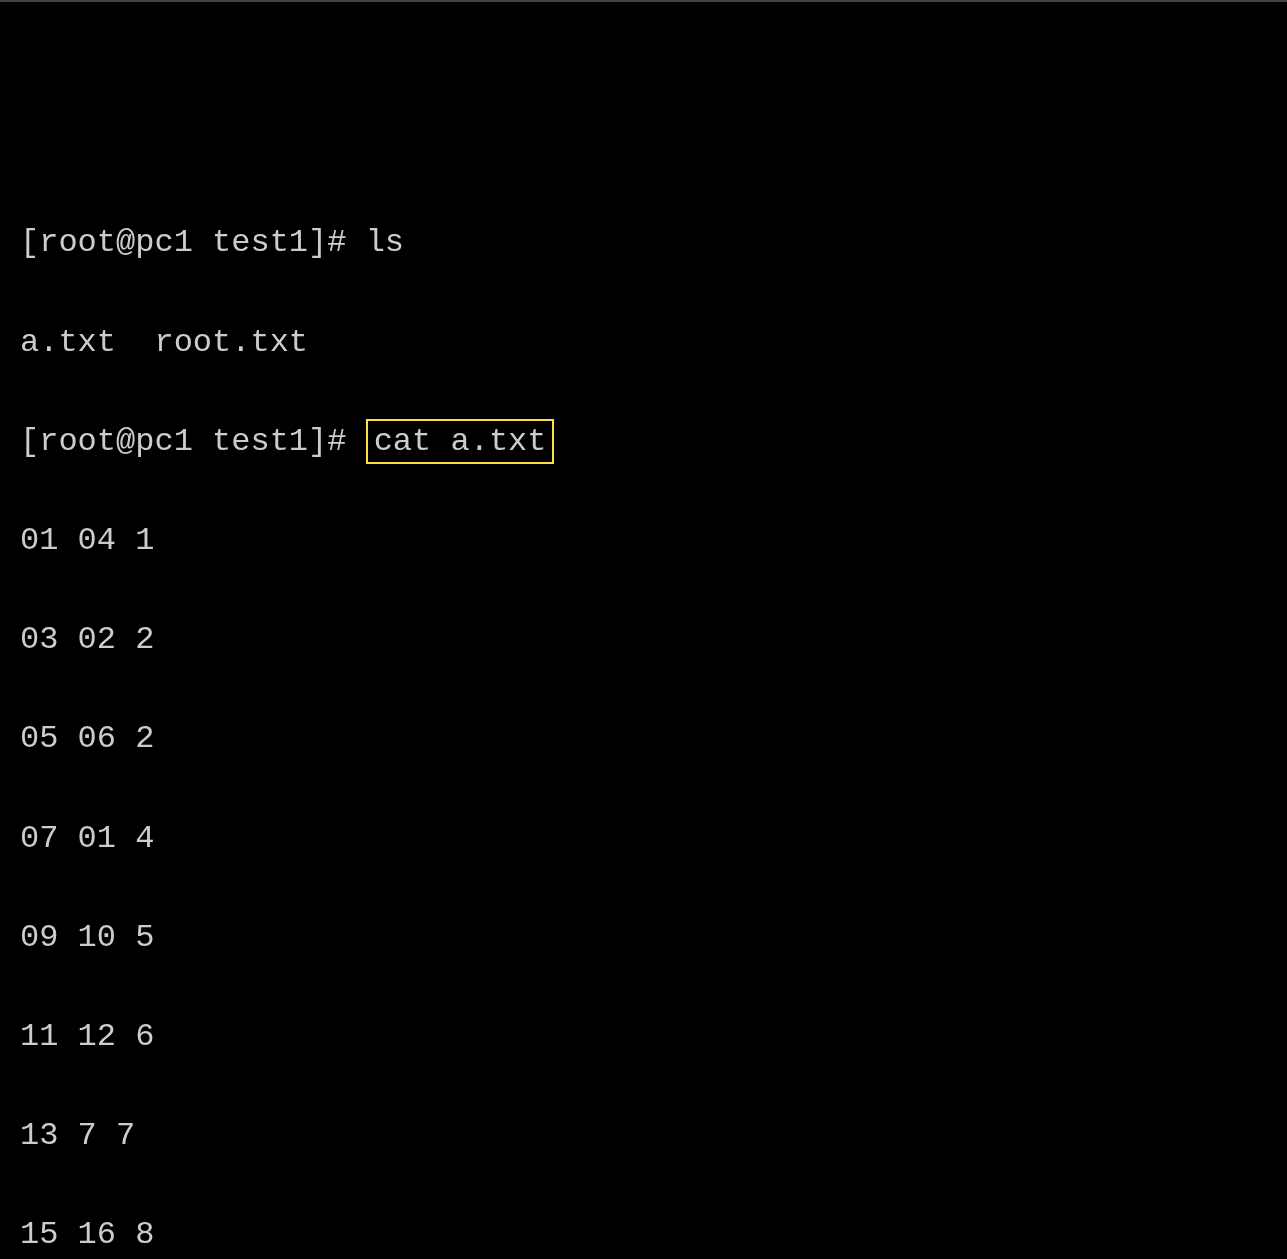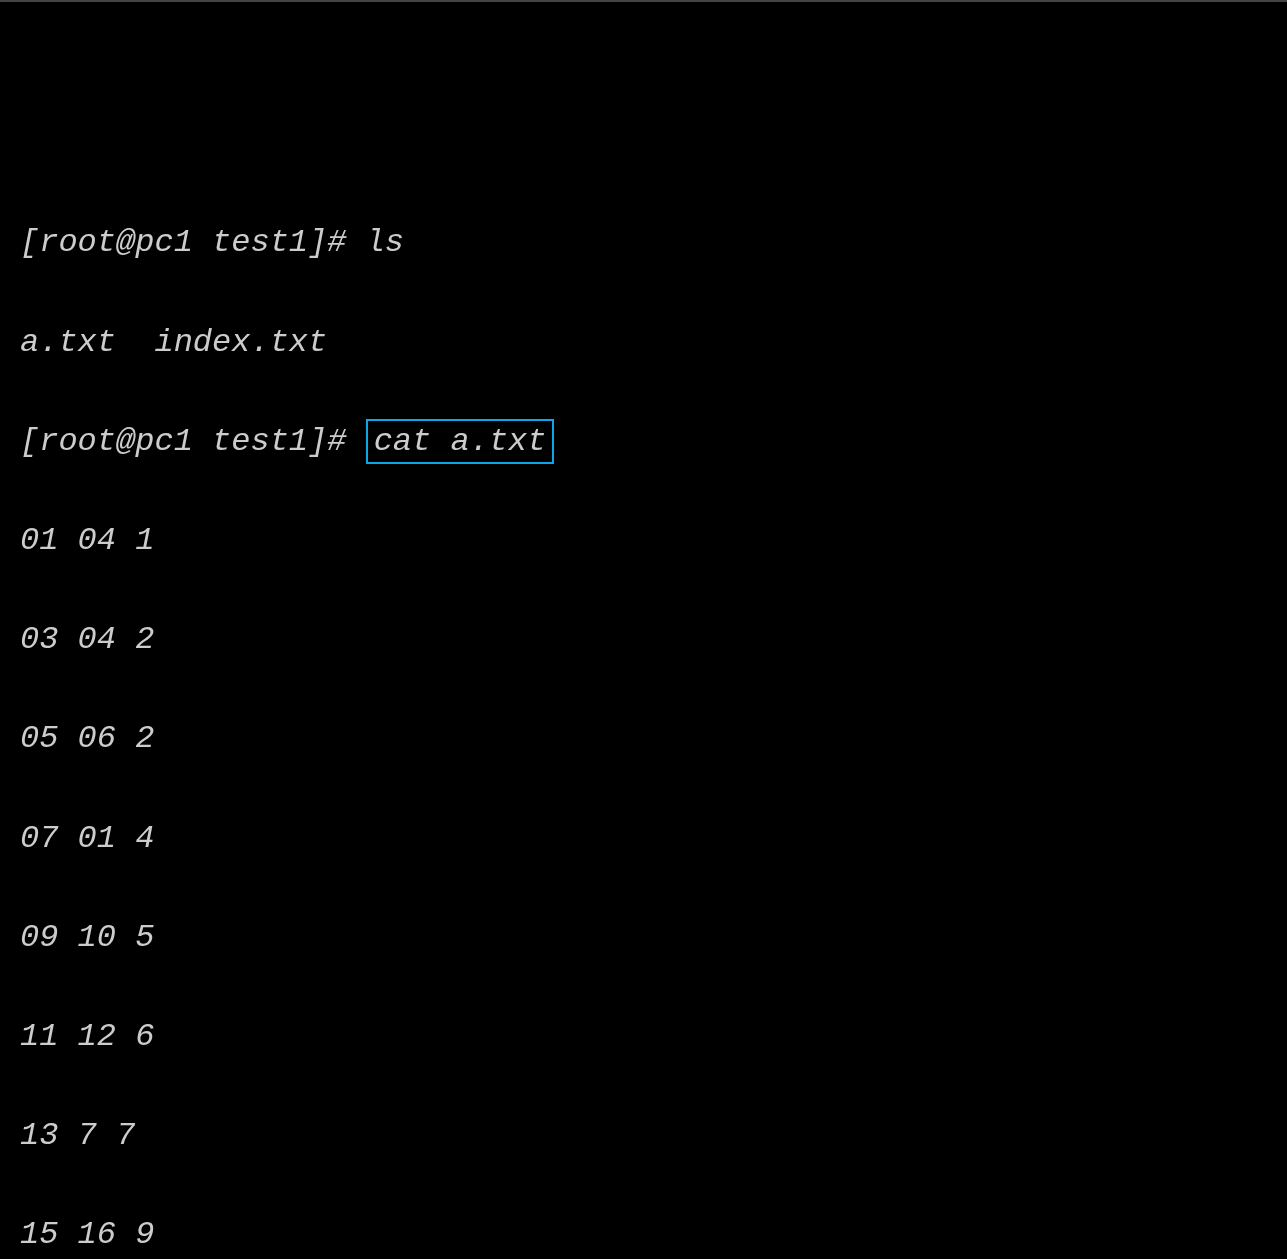--- a/index.html
+++ b/index.html
@@ -1,61 +1,60 @@
 <!DOCTYPE html>
 <html><head>
   <meta charset="utf-8">
   <style>
     * {
       margin: 0;
       padding: 0;
       box-sizing: border-box;
-      font-style: italic;
     }
     body {
       background-color: #000000;
       font-family: 'Courier New', Consolas, monospace;
       font-size: 32px;
       color: #cccccc;
       padding: 18px 20px;
       width: 1287px;
       height: 1259px;
       line-height: 1.55;
       white-space: pre;
       position: relative;
       border-top: 2px solid #444;
     }
     .line {
       display: block;
       position: relative;
     }
     .highlight-box {
-      border: 2px solid #0ea5e9;
+      border: 2px solid #fde047;
       padding: 0 6px;
       display: inline-block;
       line-height: 1.3;
       margin-bottom: -4px;
     }
   </style>
 </head>
 <body>
 
 
 
 <span class="line"><span>[root@pc1 test1]# </span><span>ls</span></span>
-<span class="line">a.txt  index.txt</span>
+<span class="line">a.txt  root.txt</span>
 <span class="line"><span>[root@pc1 test1]# </span><span class="highlight-box">cat a.txt</span></span>
 <span class="line">01 04 1</span>
-<span class="line">03 04 2</span>
+<span class="line">03 02 2</span>
 <span class="line">05 06 2</span>
 <span class="line">07 01 4</span>
 <span class="line">09 10 5</span>
 <span class="line">11 12 6</span>
 <span class="line">13 7 7</span>
-<span class="line">15 16 9</span>
+<span class="line">15 16 8</span>
 
 
 
 
 
 
 
 
 
 

